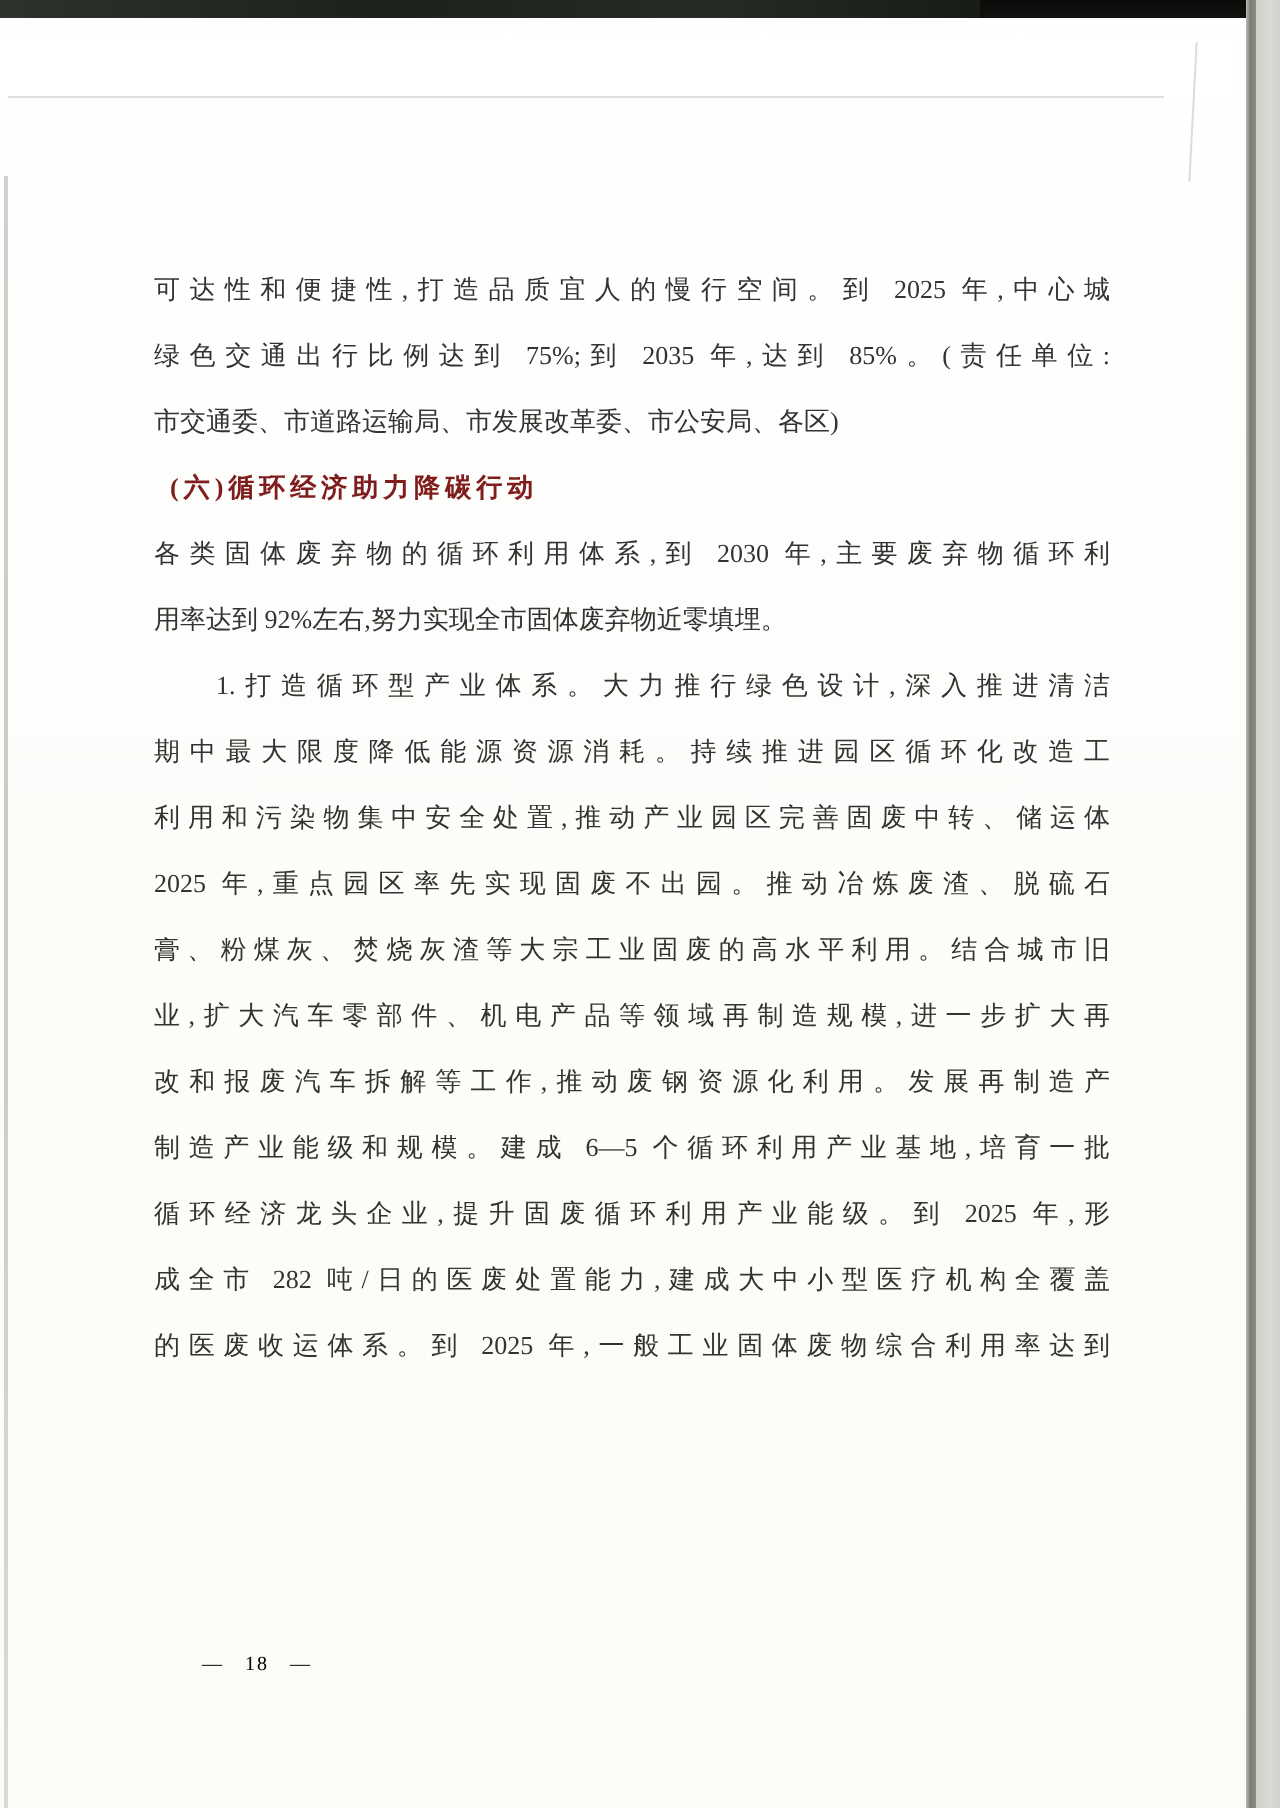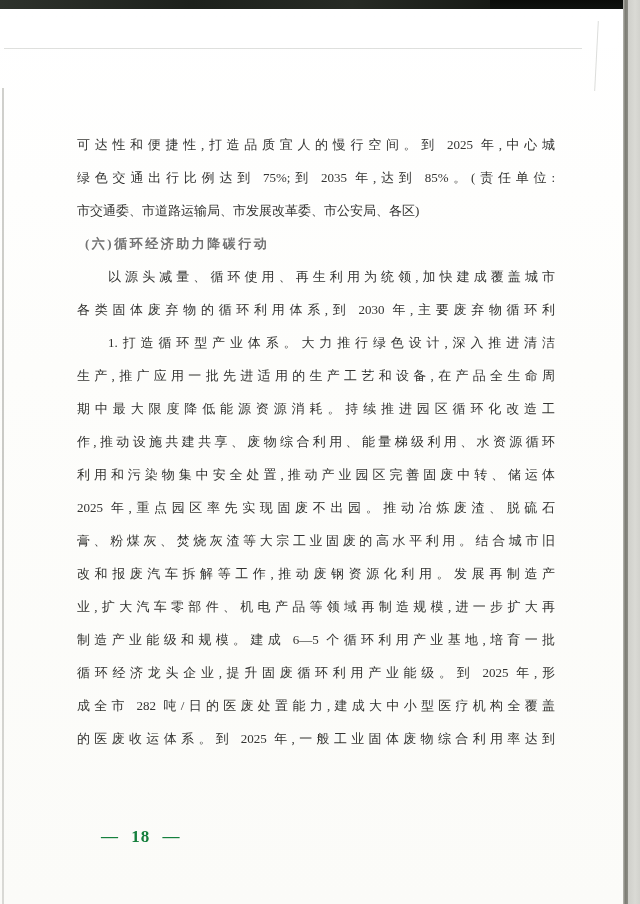--- a/index.html
+++ b/index.html
@@ -73,29 +73,28 @@
     text-align: left;
     text-align-last: left;
   }
   .tline.indent { text-indent: 31px; }
   .tline.heading {
     text-align: left;
     text-align-last: left;
     text-indent: 8px;
     font-weight: 600;
     letter-spacing: 2.5px;
-    color: #737373;
+    color: #7f1d1d;
   }
   .page-footer {
     position: absolute; left: 101px; top: 827px;
-    font-size: 17px;
-    color: #15803d;
+    font-size: 10px;
+    color: #000000;
     letter-spacing: 1px;
     word-spacing: 7px;
-    font-weight: bold;
   }
 </style>
 </head>
 <body>
 
 <div class="scan-top"></div>
 <div class="scan-top-corner"></div>
 
 <div class="page">
   <div class="sheet-highlight"></div>
@@ -106,30 +105,28 @@
 <div class="scan-left-line"></div>
 <div class="scan-right-band"></div>
 <div class="scan-right-light"></div>
 <div class="scan-right-dark"></div>
 
 <div class="text-block">
     <div class="tline">可达性和便捷性,打造品质宜人的慢行空间。到 2025 年,中心城</div>
     <div class="tline">绿色交通出行比例达到 75%;到 2035 年,达到 85%。(责任单位:</div>
     <div class="tline end">市交通委、市道路运输局、市发展改革委、市公安局、各区)</div>
     <div class="tline heading">(六)循环经济助力降碳行动</div>
-    <div class="tline indent">以源头减量、循环使用、再生利用为统领,加快建成覆盖城市</div>
     <div class="tline">各类固体废弃物的循环利用体系,到 2030 年,主要废弃物循环利</div>
+    <div class="tline end">用率达到 92%左右,努力实现全市固体废弃物近零填埋。</div>
     <div class="tline indent">1.打造循环型产业体系。大力推行绿色设计,深入推进清洁</div>
-    <div class="tline">生产,推广应用一批先进适用的生产工艺和设备,在产品全生命周</div>
     <div class="tline">期中最大限度降低能源资源消耗。持续推进园区循环化改造工</div>
-    <div class="tline">作,推动设施共建共享、废物综合利用、能量梯级利用、水资源循环</div>
     <div class="tline">利用和污染物集中安全处置,推动产业园区完善固废中转、储运体</div>
     <div class="tline">2025 年,重点园区率先实现固废不出园。推动冶炼废渣、脱硫石</div>
     <div class="tline">膏、粉煤灰、焚烧灰渣等大宗工业固废的高水平利用。结合城市旧</div>
+    <div class="tline">业,扩大汽车零部件、机电产品等领域再制造规模,进一步扩大再</div>
     <div class="tline">改和报废汽车拆解等工作,推动废钢资源化利用。发展再制造产</div>
-    <div class="tline">业,扩大汽车零部件、机电产品等领域再制造规模,进一步扩大再</div>
     <div class="tline">制造产业能级和规模。建成 6—5 个循环利用产业基地,培育一批</div>
     <div class="tline">循环经济龙头企业,提升固废循环利用产业能级。到 2025 年,形</div>
     <div class="tline">成全市 282 吨/日的医废处置能力,建成大中小型医疗机构全覆盖</div>
     <div class="tline">的医废收运体系。到 2025 年,一般工业固体废物综合利用率达到</div>
   </div>
 
 <div class="page-footer">— 18 —</div>
 
 </body></html>

